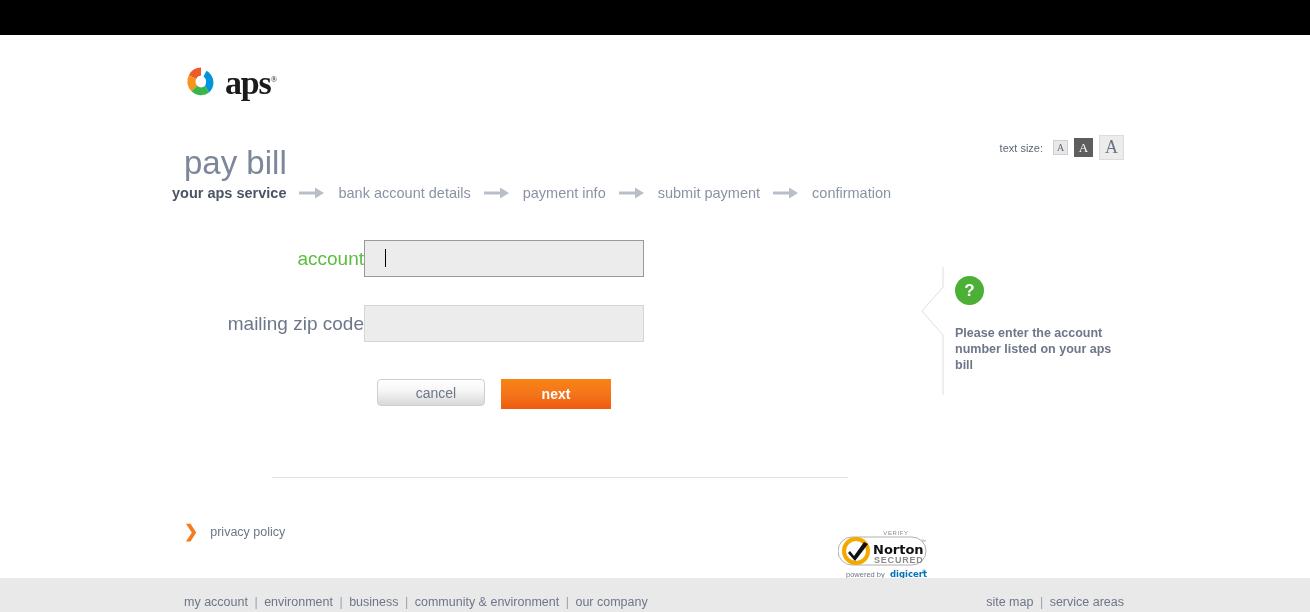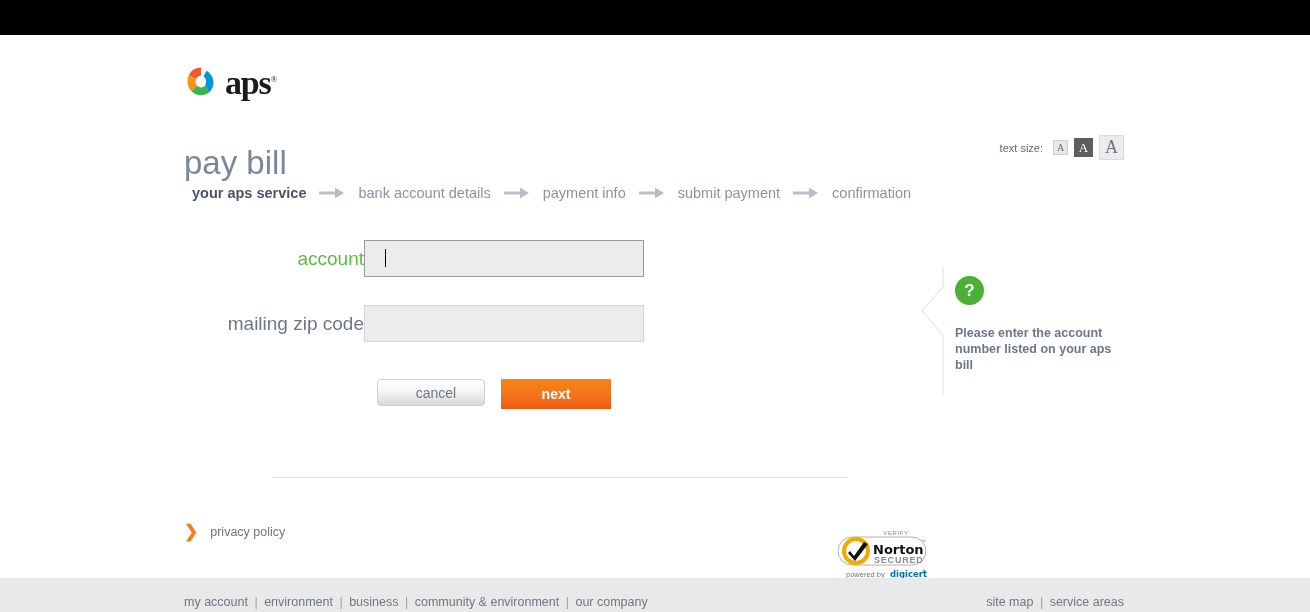--- a/index.html
+++ b/index.html
@@ -53,21 +53,21 @@
     display:inline-flex; align-items:center; justify-content:center;
     color: #5d6778; background: #e8e8e8; border: 1px solid #d0d0d0;
     font-family: "Liberation Serif", serif;
   }
   .ts-1 { width: 15px; height: 15px; font-size: 10px; }
   .ts-2 { width: 19px; height: 19px; font-size: 13px; background:#5e5e5e; color:#ffffff; border-color:#5e5e5e; }
   .ts-3 { width: 25px; height: 25px; font-size: 18px; background:#ececec; border-color:#dcdcdc; color:#6a7484; }
 
   
   .steps {
-    position: absolute; left: 192px; top: 150px;
+    position: absolute; left: 172px; top: 150px;
     display: flex; align-items: center;
   }
   .step { font-size: 14.5px; color: #8a93a3; white-space: nowrap; }
   .step.active { color: #4a5464; font-weight: bold; }
   .step-arrow {
     margin: 0 13px; display:inline-flex; align-items:center;
     color: #b9bfc9;
   }
   .step-arrow svg { display:block; }
 

